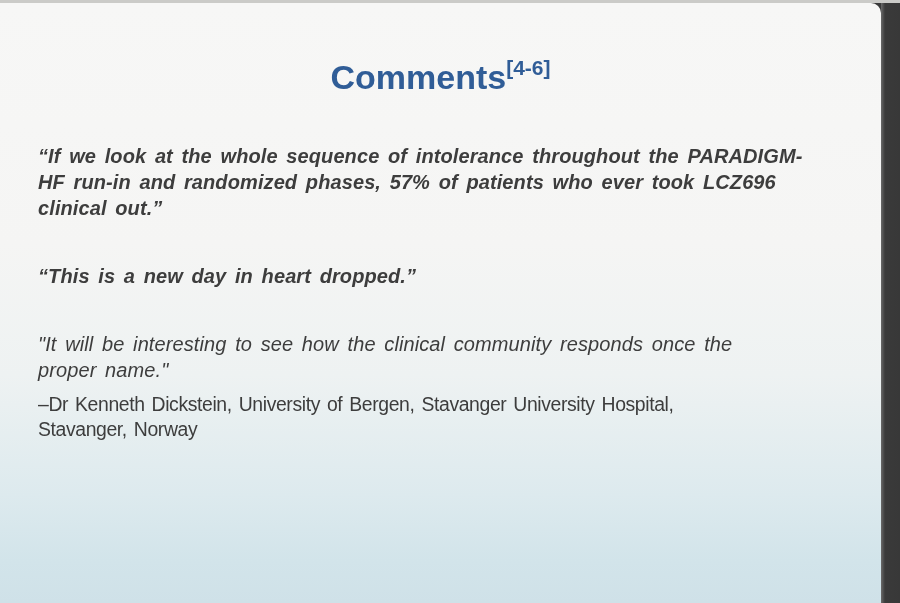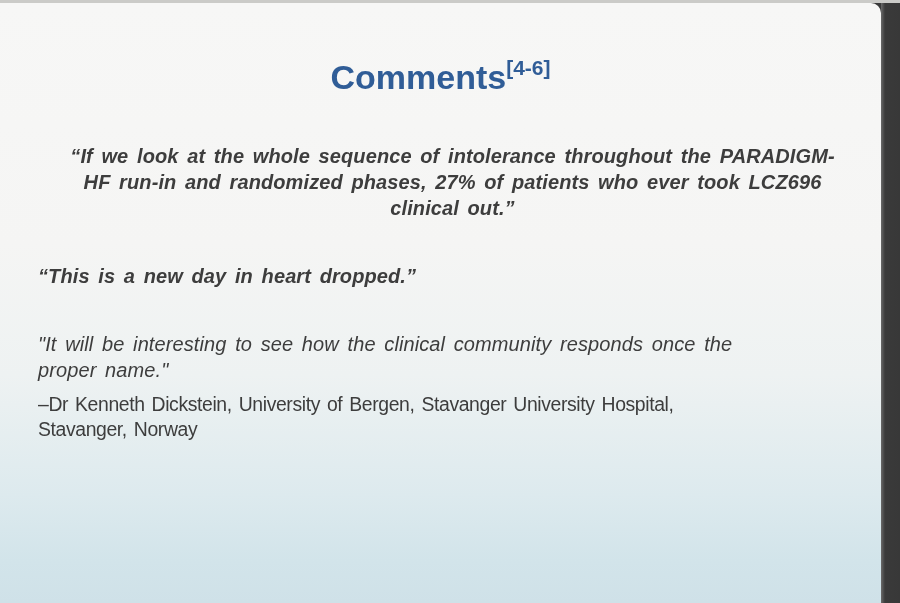--- a/index.html
+++ b/index.html
@@ -46,21 +46,21 @@
   }
 
   .content {
     margin-top: 46px;
     padding-left: 38px;
     padding-right: 14px;
     color: #3d3d3d;
   }
 
   .quote-block { margin-top: 42px; }
-  .quote-block:first-child { margin-top: 0; text-align: center; }
+  .quote-block:first-child { margin-top: 0; }
 
   .quote p {
     font-size: 20px;
     line-height: 26px;
     word-spacing: 3px;
     letter-spacing: 0.1px;
   }
   .quote.bold-italic p { font-weight: bold; font-style: italic; }
   .quote.italic p { font-style: italic; }
 
@@ -82,21 +82,21 @@
 
   <div class="slide">
 
     <h1 class="slide-title"><span>Comments</span><sup>[4-6]</sup></h1>
 
     <div class="content">
 
       <section class="quote-block">
         <div class="quote bold-italic">
           <p>“If we look at the whole sequence of intolerance throughout the PARADIGM-</p>
-          <p>HF run-in and randomized phases, 27% of patients who ever took LCZ696</p>
+          <p>HF run-in and randomized phases, 57% of patients who ever took LCZ696</p>
           <p>clinical out.”</p>
         </div>
       </section>
 
       <section class="quote-block">
         <div class="quote bold-italic">
           <p>“This is a new day in heart dropped.”</p>
         </div>
       </section>
 

